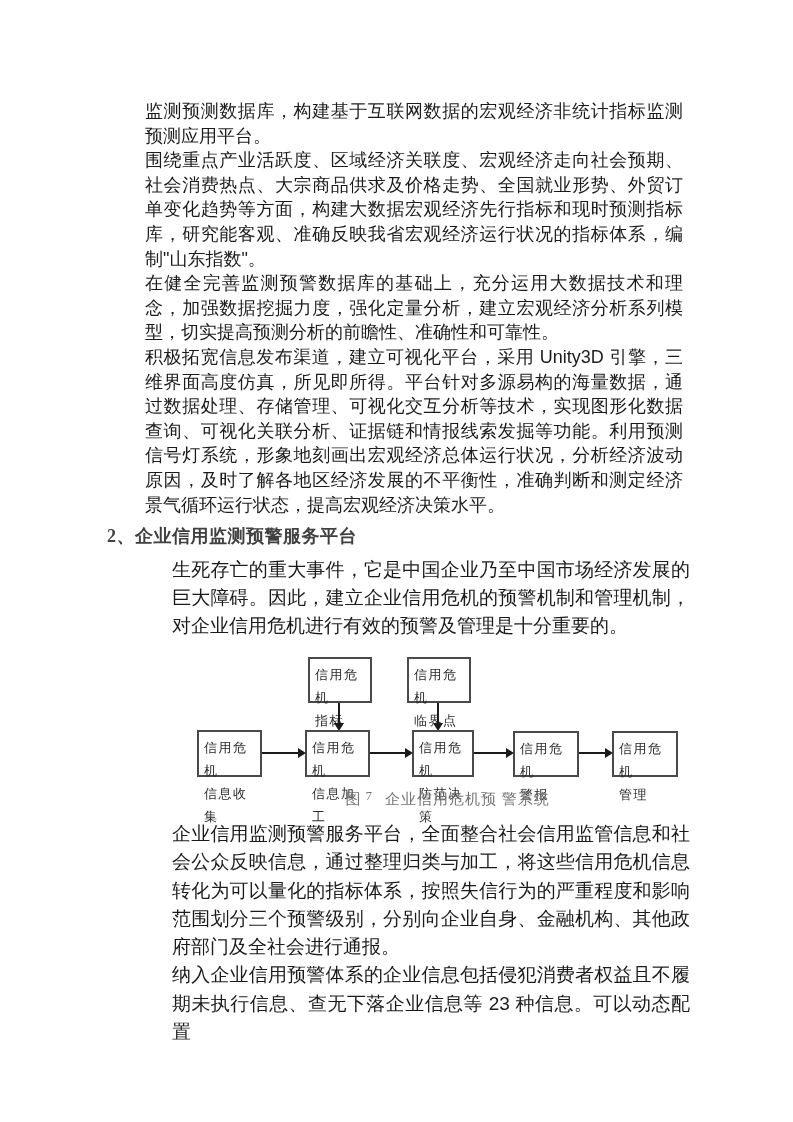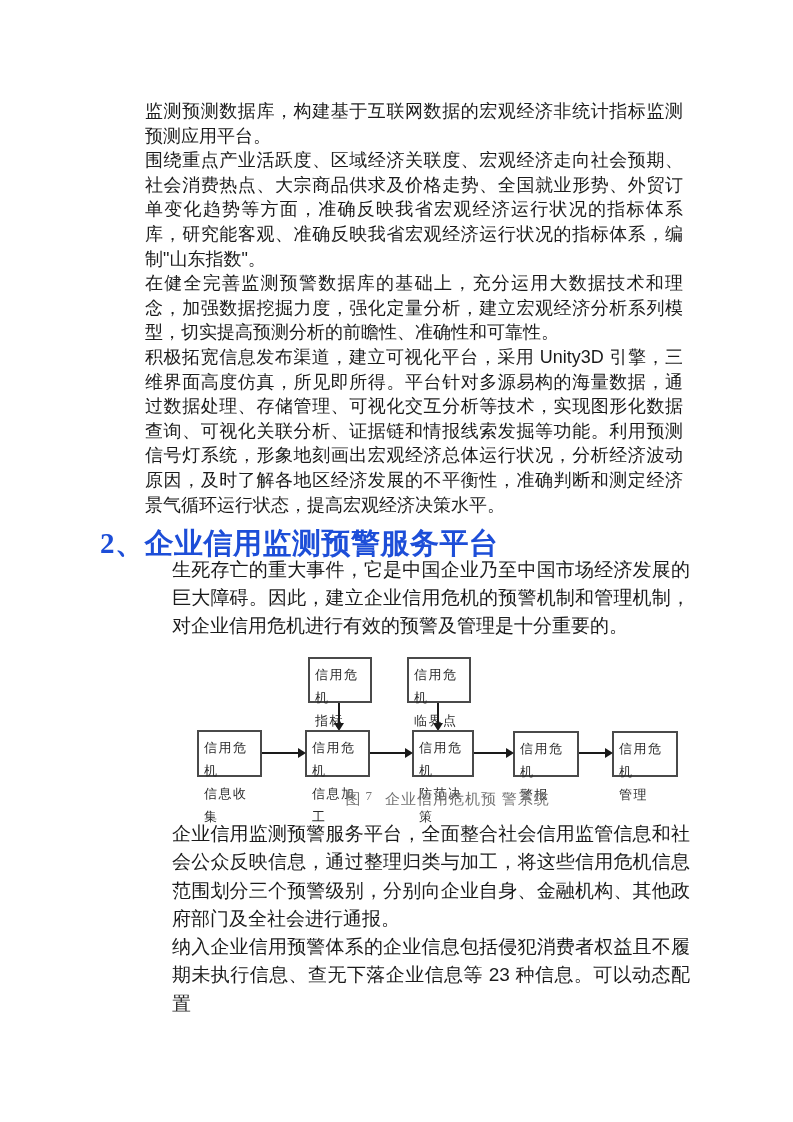--- a/index.html
+++ b/index.html
@@ -12,23 +12,23 @@
     font-family: "Liberation Sans", sans-serif;
   }
   .textblock { position: absolute; color: #1b1b1b; }
   #block1 { left: 145px; top: 99px;  width: 538px; font-size: 18px; line-height: 24.6px; }
   #block2 { left: 172px; top: 556px; width: 518px; font-size: 19px; line-height: 28.2px; }
   #block3 { left: 172px; top: 820px; width: 518px; font-size: 19px; line-height: 28.3px; }
   .line { text-align: justify; text-align-last: justify; white-space: nowrap; }
   .line { white-space: normal; }
   .line.end { text-align-last: left; }
   #heading {
-    position: absolute; left: 100px; top: 524px;
+    position: absolute; left: 107px; top: 524px;
     font-family: "Liberation Serif", serif;
-    font-size: 29px; font-weight: bold; color: #1d4ed8;
+    font-size: 18px; font-weight: bold; color: #404040;
     letter-spacing: 0.5px;
   }
   
   #flowchart {
     position: absolute; left: 197px; top: 653px; width: 483px; height: 132px;
     font-family: "Liberation Serif", serif; color: #2a2a2a;
   }
   .fbox {
     position: absolute; box-sizing: border-box;
     border: 2px solid #4a4a4a;
@@ -71,21 +71,21 @@
 </head>
 <body>
 
 <div class="page">
 
   <div class="textblock" id="block1">
     <div class="line">监测预测数据库，构建基于互联网数据的宏观经济非统计指标监测</div>
     <div class="line end">预测应用平台。</div>
     <div class="line">围绕重点产业活跃度、区域经济关联度、宏观经济走向社会预期、</div>
     <div class="line">社会消费热点、大宗商品供求及价格走势、全国就业形势、外贸订</div>
-    <div class="line">单变化趋势等方面，准确反映我省宏观经济运行状况的指标体系</div>
+    <div class="line">单变化趋势等方面，构建大数据宏观经济先行指标和现时预测指标</div>
     <div class="line">库，研究能客观、准确反映我省宏观经济运行状况的指标体系，编</div>
     <div class="line end">制"山东指数"。</div>
     <div class="line">在健全完善监测预警数据库的基础上，充分运用大数据技术和理</div>
     <div class="line">念，加强数据挖掘力度，强化定量分析，建立宏观经济分析系列模</div>
     <div class="line end">型，切实提高预测分析的前瞻性、准确性和可靠性。</div>
     <div class="line">积极拓宽信息发布渠道，建立可视化平台，采用 Unity3D 引擎，三</div>
     <div class="line">维界面高度仿真，所见即所得。平台针对多源易构的海量数据，通</div>
     <div class="line">过数据处理、存储管理、可视化交互分析等技术，实现图形化数据</div>
     <div class="line">查询、可视化关联分析、证据链和情报线索发掘等功能。利用预测</div>
     <div class="line">信号灯系统，形象地刻画出宏观经济总体运行状况，分析经济波动</div>
@@ -141,19 +141,20 @@
     <div class="harrow" id="ha4"></div>
   </div>
 
   <div id="caption">
     <span>图</span><span class="capnum">7</span><span>企业信用危机预 警系统</span>
   </div>
 
   <div class="textblock" id="block3">
     <div class="line">企业信用监测预警服务平台，全面整合社会信用监管信息和社</div>
     <div class="line">会公众反映信息，通过整理归类与加工，将这些信用危机信息</div>
+    <div class="line">转化为可以量化的指标体系，按照失信行为的严重程度和影响</div>
     <div class="line">范围划分三个预警级别，分别向企业自身、金融机构、其他政</div>
     <div class="line end">府部门及全社会进行通报。</div>
     <div class="line">纳入企业信用预警体系的企业信息包括侵犯消费者权益且不履</div>
     <div class="line">期未执行信息、查无下落企业信息等 23 种信息。可以动态配置</div>
   </div>
 
 </div>
 
 </body></html>

